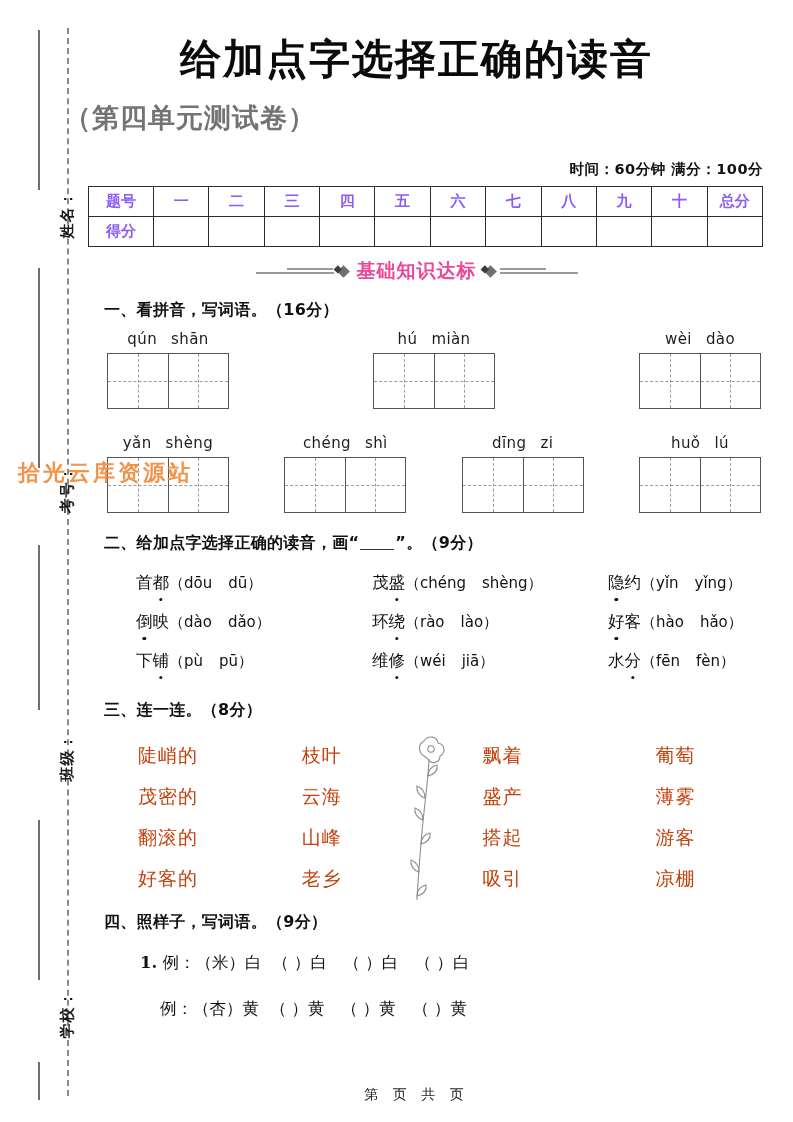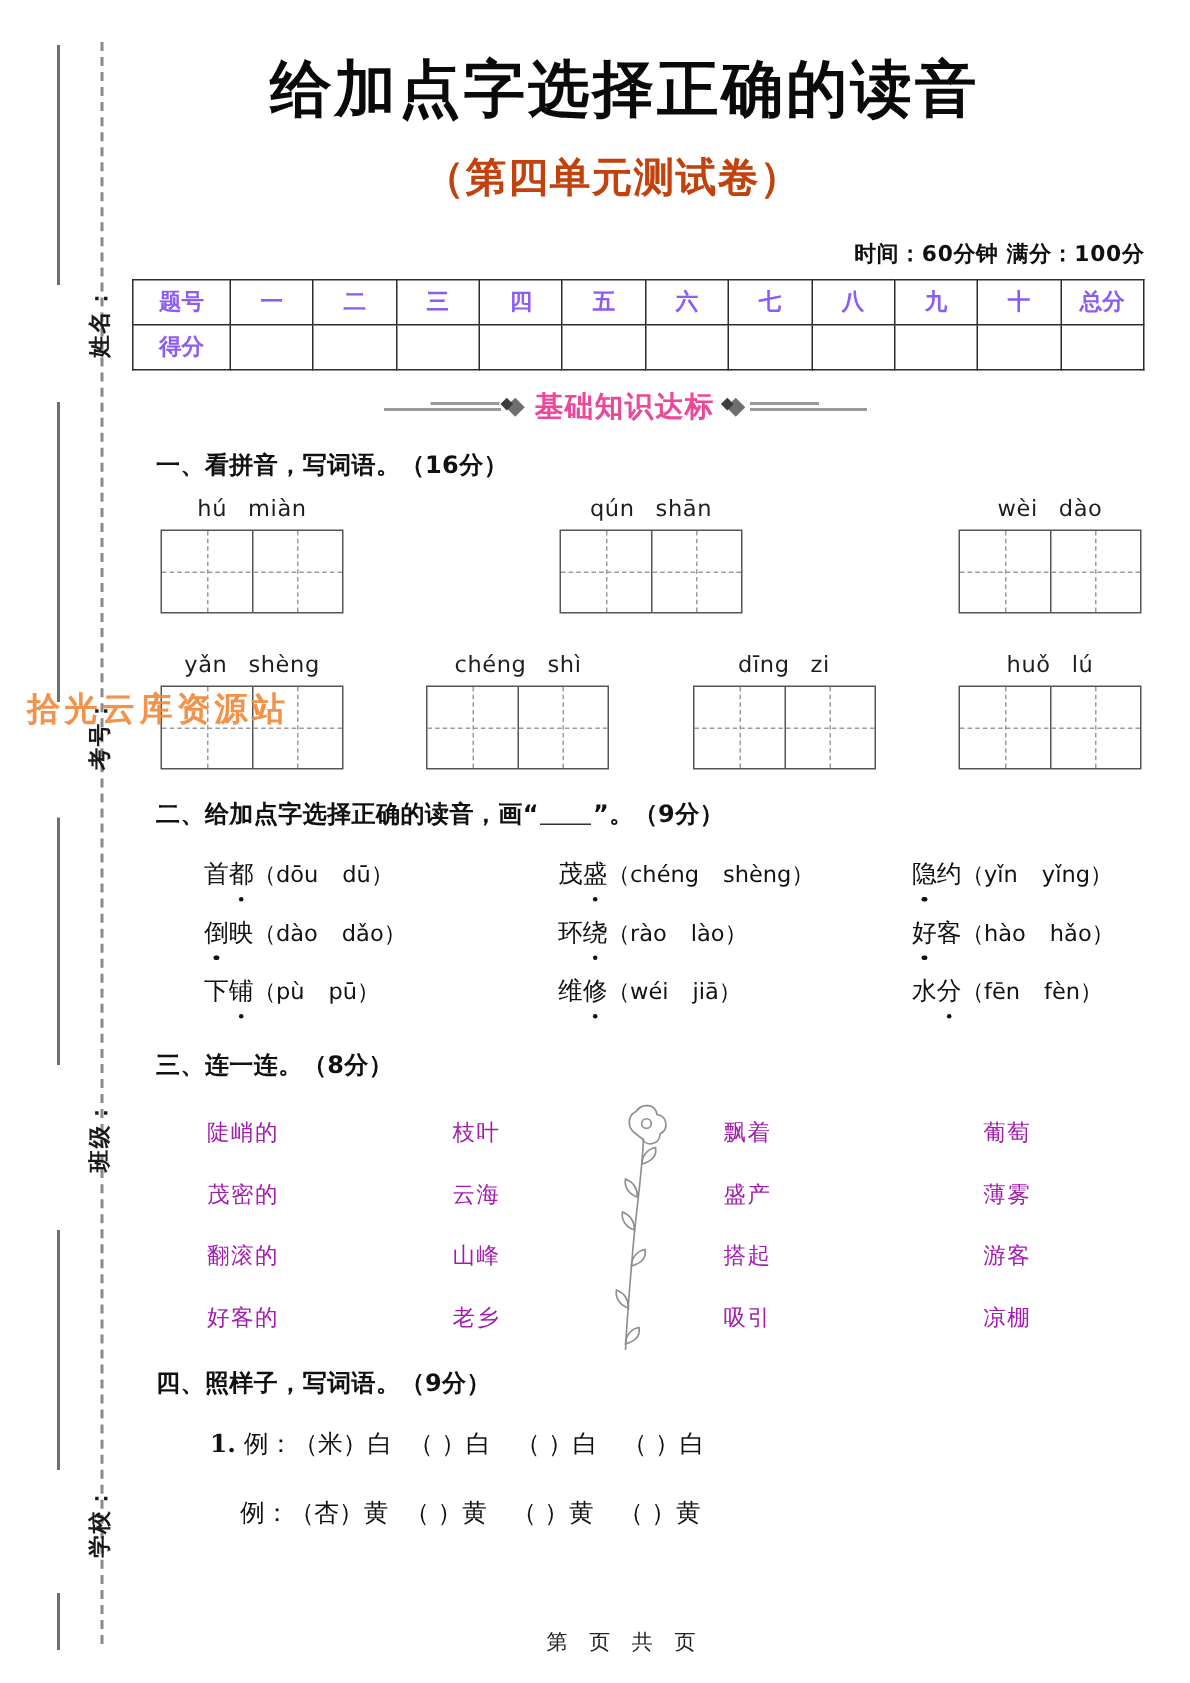--- a/index.html
+++ b/index.html
@@ -79,28 +79,27 @@
     font-size: 41px;
     font-weight: 700;
     letter-spacing: 2px;
     color: #0a0a0a;
   }
   .title-sub {
     position: absolute;
     top: 100px;
     left: 0;
     width: 793px;
-    padding-left: 24px;
+    padding-left: 64px;
     box-sizing: border-box;
-    text-align: center;
     font-family: "DejaVu Sans", "Liberation Sans", sans-serif;
     font-size: 27px;
     font-weight: 700;
     letter-spacing: 1px;
-    color: #c2410c;
+    color: #737373;
   }
   .exam-meta {
     position: absolute;
     top: 160px;
     right: 30px;
     font-family: "DejaVu Sans", "Liberation Sans", sans-serif;
     font-size: 14.5px;
     font-weight: 700;
     color: #111;
     letter-spacing: .5px;
@@ -285,22 +284,22 @@
     left: 104px;
     width: 666px;
   }
   .match-row {
     display: flex;
     align-items: center;
     height: 41px;
   }
   .match-cell {
     font-family: Liberation Sans, sans-serif;
-    font-size: 15px;
-    color: #a21caf;
+    font-size: 19px;
+    color: #c2410c;
     letter-spacing: 1px;
     white-space: nowrap;
   }
   .mc1 { width: 200px; padding-left: 34px; }
   .mc2 { width: 150px; }
   .mc3 { width: 170px; padding-left: 58px; }
   .mc4 { width: 140px; padding-left: 34px; }
 
   .flower-deco {
     position: absolute;
@@ -429,34 +428,34 @@
         <i class="l1"></i>
         <i class="l2"></i>
       </span>
   </div>
 
   <div class="q-head" style="top:300px">一、看拼音，写词语。（16分）</div>
 
   <div class="pinyin-row" style="top:330px">
     <div class="pinyin-cell">
       <div class="pinyin-text">
-        <span>hú</span>
-        <span>miàn</span>
+        <span>qún</span>
+        <span>shān</span>
       </div>
       <div class="tianzige">
           <span class="mid-v"></span>
           <span class="dash-h"></span>
           <span class="dash-v1"></span>
           <span class="dash-v2"></span>
         </div>
     </div>
     <div class="pinyin-cell">
       <div class="pinyin-text">
-        <span>qún</span>
-        <span>shān</span>
+        <span>hú</span>
+        <span>miàn</span>
       </div>
       <div class="tianzige">
           <span class="mid-v"></span>
           <span class="dash-h"></span>
           <span class="dash-v1"></span>
           <span class="dash-v2"></span>
         </div>
     </div>
     <div class="pinyin-cell">
       <div class="pinyin-text">

